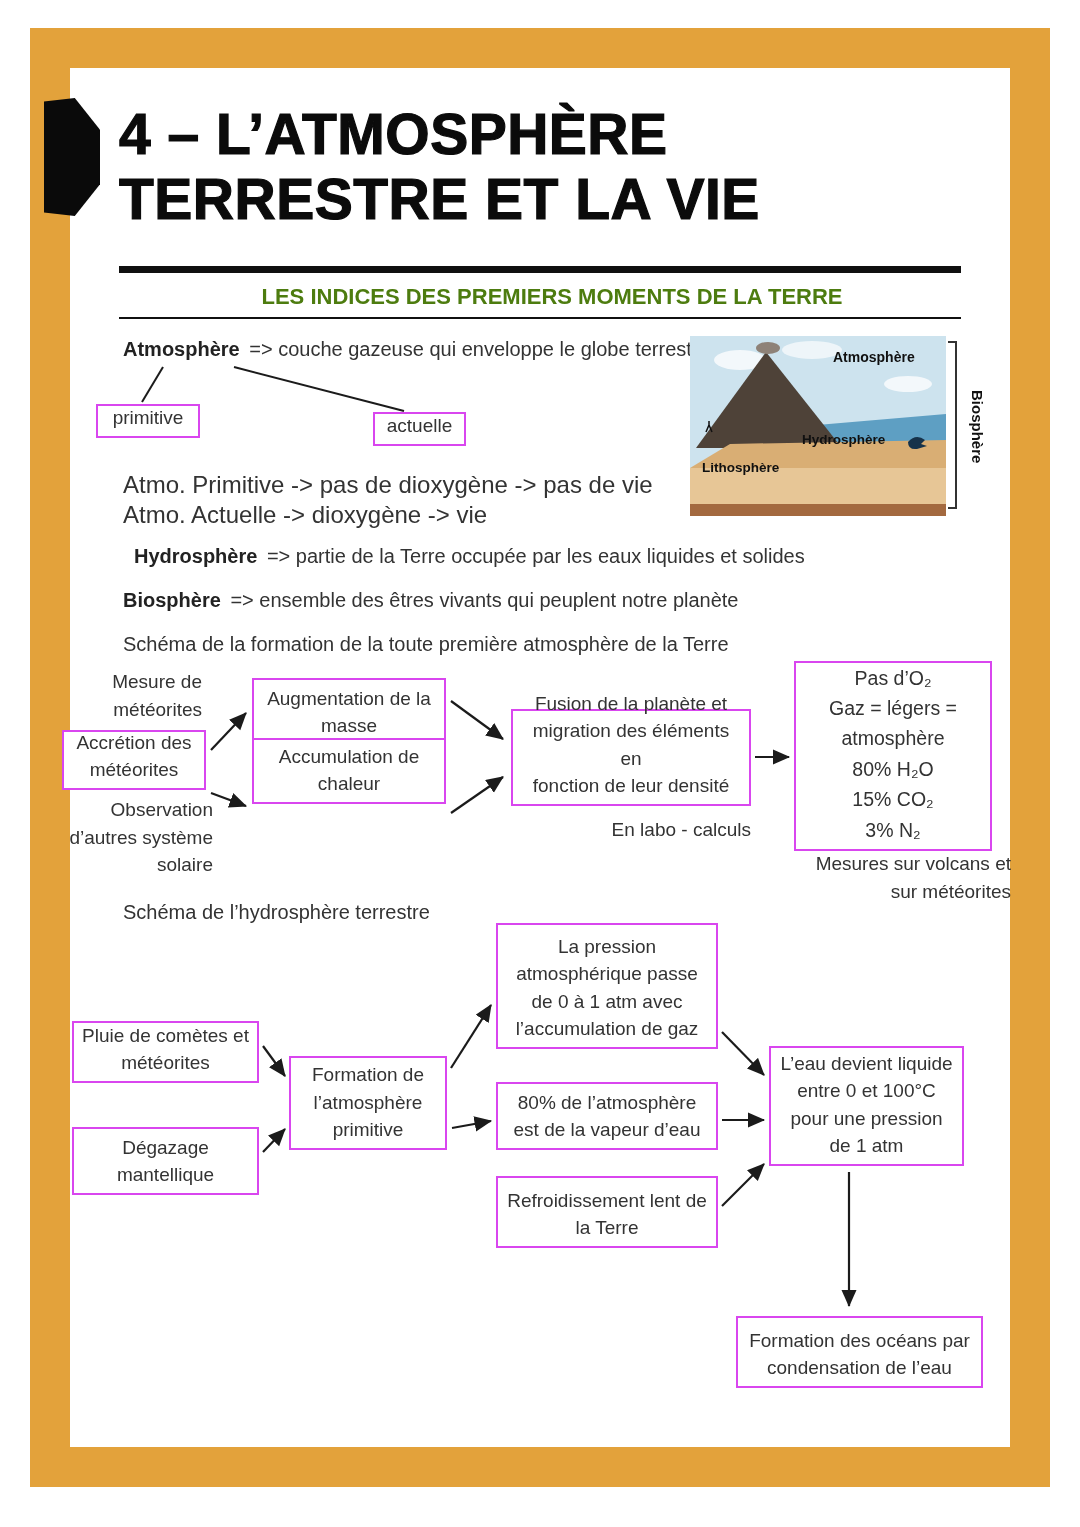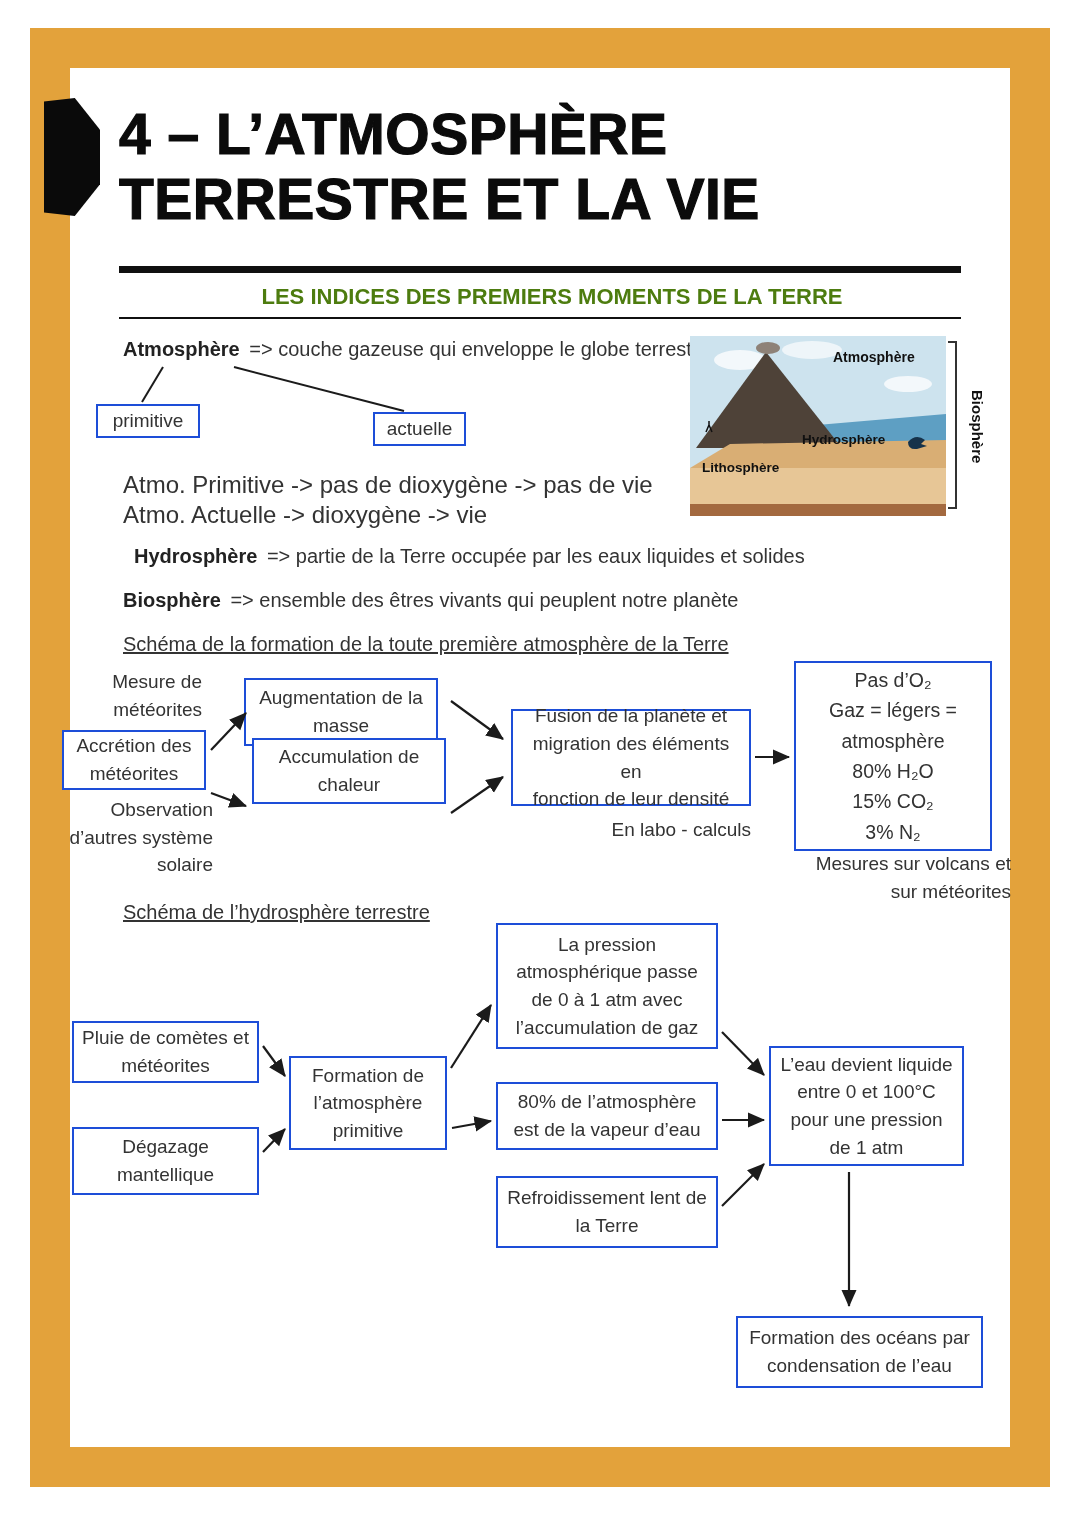--- a/index.html
+++ b/index.html
@@ -13,22 +13,22 @@
             clip-path:polygon(0% 3%,55% 0%,100% 27%,100% 73%,55% 100%,0% 97%)}
   .title{position:absolute;left:119px;top:102px;font-size:57px;line-height:1.14;font-weight:800;
          color:#0b0b0b;letter-spacing:.5px;-webkit-text-stroke:1.2px #0b0b0b}
   .rule-thick{position:absolute;left:119px;top:266px;width:842px;height:7px;background:#101010}
   .section-header{position:absolute;left:131px;top:284px;width:842px;text-align:center;
                   font-weight:700;font-size:22px;color:#4d7c0f}
   .rule-thin{position:absolute;left:119px;top:317px;width:842px;height:2px;background:#101010}
   .def{position:absolute;font-size:20px;color:#333}
   .def b{font-weight:700;color:#222;margin-right:4px}
   .plain{position:absolute;font-size:24px;color:#333}
-  .schema-heading{position:absolute;font-size:20px;color:#333;text-decoration:underline}
-  .box{position:absolute;border:2px solid #1d4ed8;background:#fff;display:flex;align-items:center;
+  .schema-heading{position:absolute;font-size:20px;color:#333;}
+  .box{position:absolute;border:2px solid #d946ef;background:#fff;display:flex;align-items:flex-end;
        justify-content:center;text-align:center;font-size:19px;line-height:1.45;padding:4px 8px;color:#333}
   .flowlabel{position:absolute;text-align:right;font-size:19px;line-height:1.45;color:#333}
   .pre{white-space:pre-line}
   .result{font-size:19.5px;line-height:1.56}
   .arrows{position:absolute;left:0;top:0;pointer-events:none}
   .bio-vert{position:absolute;writing-mode:vertical-rl;font-weight:700;font-size:15px;
             text-align:center;color:#111}
 </style>
 </head>
 <body>
@@ -94,21 +94,21 @@
 <div class="flowlabel pre" style="left:62px;top:668px;width:140px">Mesure de
 météorites</div>
 <div class="box" style="left:62px;top:730px;width:144px;height:60px">
   <span class="pre">Accrétion des
 météorites</span>
 </div>
 <div class="flowlabel pre" style="left:55px;top:796px;width:158px">Observation
 d’autres système
 solaire</div>
 
-<div class="box" style="left:244px;top:678px;width:194px;height:68px">
+<div class="box" style="left:252px;top:678px;width:194px;height:68px">
   <span class="pre">Augmentation de la
 masse</span>
 </div>
 <div class="flowlabel" style="left:251px;top:744px;width:160px">En labo</div>
 <div class="box" style="left:252px;top:738px;width:194px;height:66px">
   <span class="pre">Accumulation de
 chaleur</span>
 </div>
 
 <div class="box" style="left:511px;top:709px;width:240px;height:97px">

